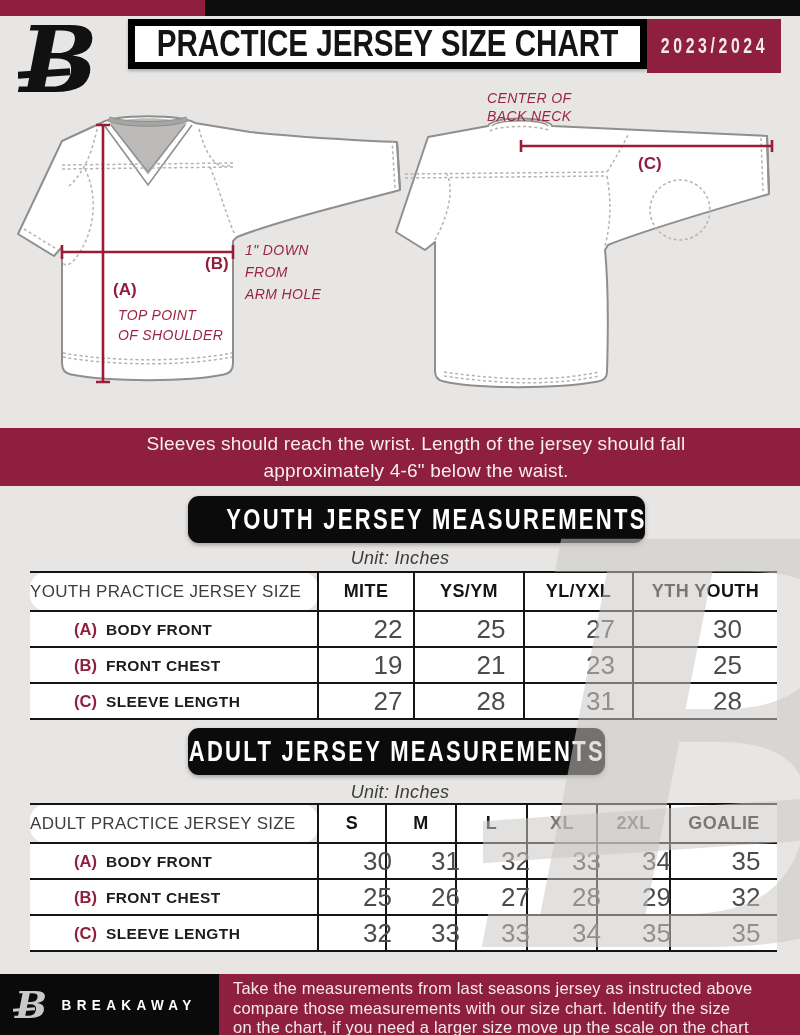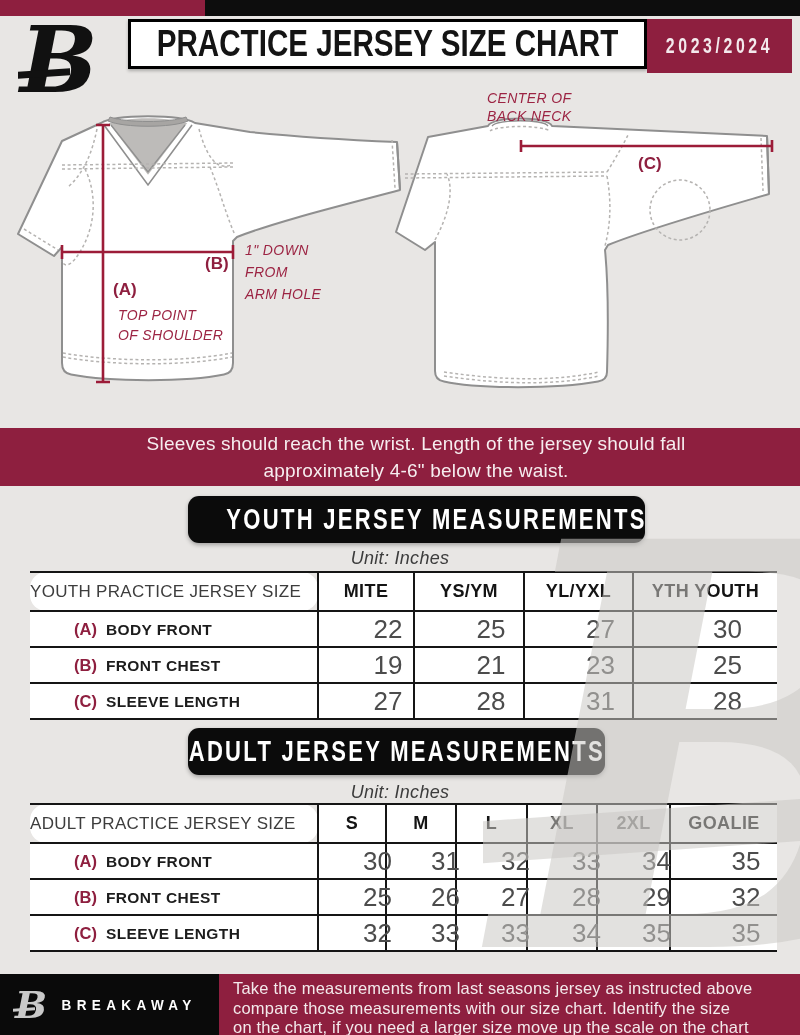--- a/index.html
+++ b/index.html
@@ -3,25 +3,25 @@
 <meta charset="utf-8">
 <style>
   html,body{margin:0;padding:0;}
   body{font-family:"Liberation Sans",sans-serif;}
   .page{position:relative;width:800px;height:1035px;background:#e8e6e4;overflow:hidden;}
 
   
   .top-strip{position:absolute;left:0;top:0;width:800px;height:16px;background:#0d0d0d;}
   .top-strip .strip-maroon{position:absolute;left:0;top:0;width:205px;height:16px;background:#8e1f3f;}
   .title-bar{position:absolute;left:128px;top:19px;width:519px;height:50px;background:#fff;
-             border:3px solid #000000;box-sizing:border-box;display:flex;align-items:center;justify-content:center;
+             border:7px solid #000000;box-sizing:border-box;display:flex;align-items:center;justify-content:center;
              box-shadow:0 2px 3px rgba(0,0,0,.25);}
   .title-bar .t{font-size:37px;font-weight:bold;color:#141414;letter-spacing:0px;
                 display:inline-block;transform:scaleX(.8);white-space:nowrap;}
-  .season-box{position:absolute;left:647px;top:19px;width:145px;height:54px;background:#8e1f3f;
+  .season-box{position:absolute;left:647px;top:19px;width:134px;height:54px;background:#8e1f3f;
               display:flex;align-items:center;justify-content:center;}
   .season-box .t{font-size:22px;font-weight:bold;color:#f3e9ec;letter-spacing:5px;
                  display:inline-block;transform:scaleX(.72);white-space:nowrap;}
   .logo{position:absolute;left:20px;top:14px;width:90px;height:100px;}
   .logo .glyph{font-family:"DejaVu Serif",serif;font-style:italic;font-weight:bold;
                font-size:92px;line-height:92px;color:#111;}
   .logo .bar{position:absolute;left:-2px;top:56px;width:52px;height:7px;background:#111;transform:skewY(-4deg);}
 
   
   .diagram-svg{position:absolute;}

